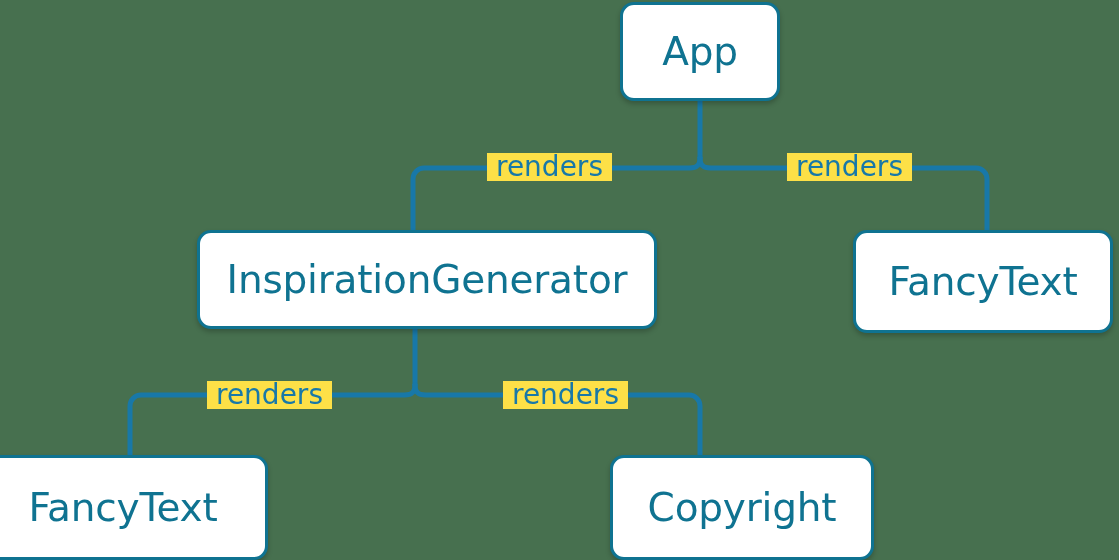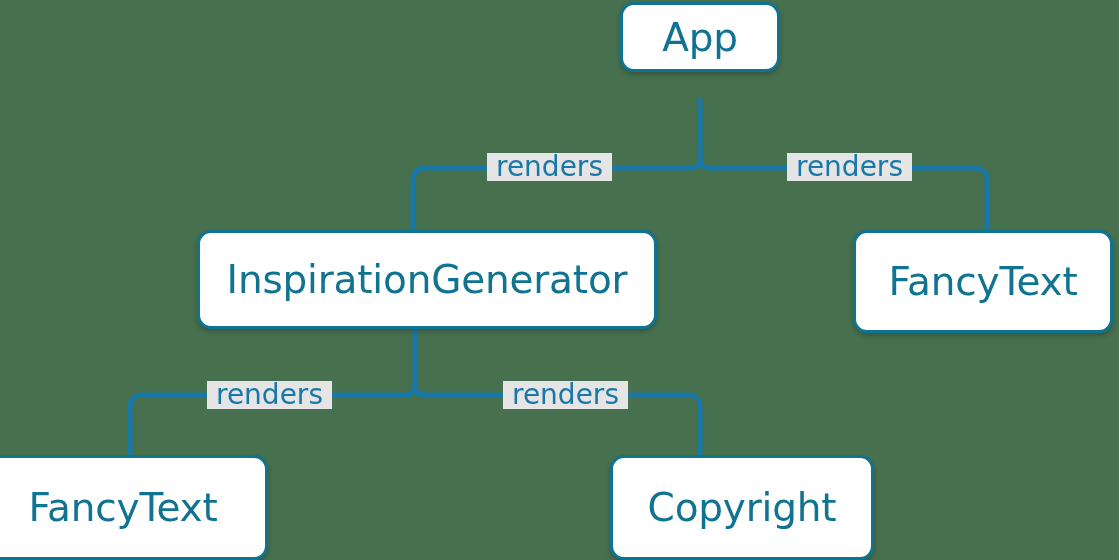--- a/index.html
+++ b/index.html
@@ -37,35 +37,35 @@
     z-index: 3;
   }
   .node-label {
     color: #0f7391;
     font-size: 39px;
     line-height: 1;
     letter-spacing: -0.2px;
     white-space: nowrap;
   }
   
-  #node-app        { left: 620px; top: 2px;   width: 160px; height: 70px; }
+  #node-app        { left: 620px; top: 2px;   width: 160px; height: 99px; }
   #node-inspgen    { left: 197px; top: 230px; width: 460px; height: 99px; }
   #node-fancy-r    { left: 853px; top: 230px; width: 260px; height: 103px; }
   #node-fancy-b    { left: -22px; top: 455px; width: 290px; height: 105px;
                      border-bottom-left-radius: 14px; }
   #node-copyright  { left: 568px; top: 455px; width: 264px; height: 105px; margin-left: 42px; }
 
   .edge-label {
     position: absolute;
     color: #1878a8;
     font-size: 28px;
     line-height: 1;
     white-space: nowrap;
     z-index: 4;
-    background: #e5e5e5;
+    background: #fde047;
     padding: 0 9px;
   }
   #lbl-r1 { left: 487px; top: 153px; }
   #lbl-r2 { left: 787px; top: 153px; }
   #lbl-r3 { left: 207px; top: 381px; }
   #lbl-r4 { left: 503px; top: 381px; }
 </style>
 </head>
 <body>
 

